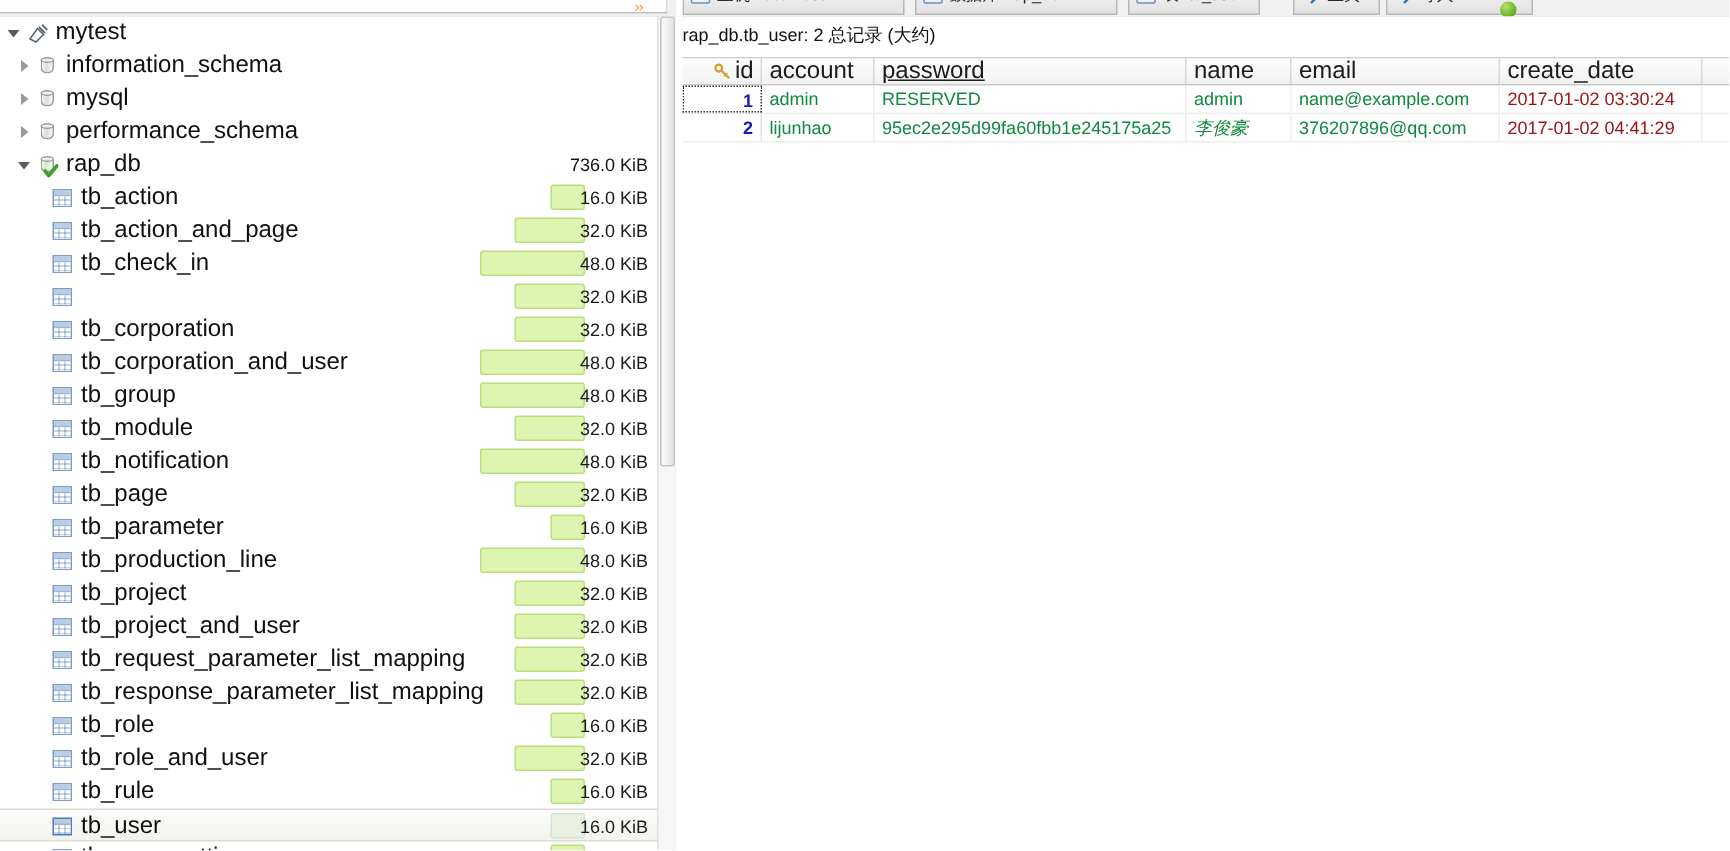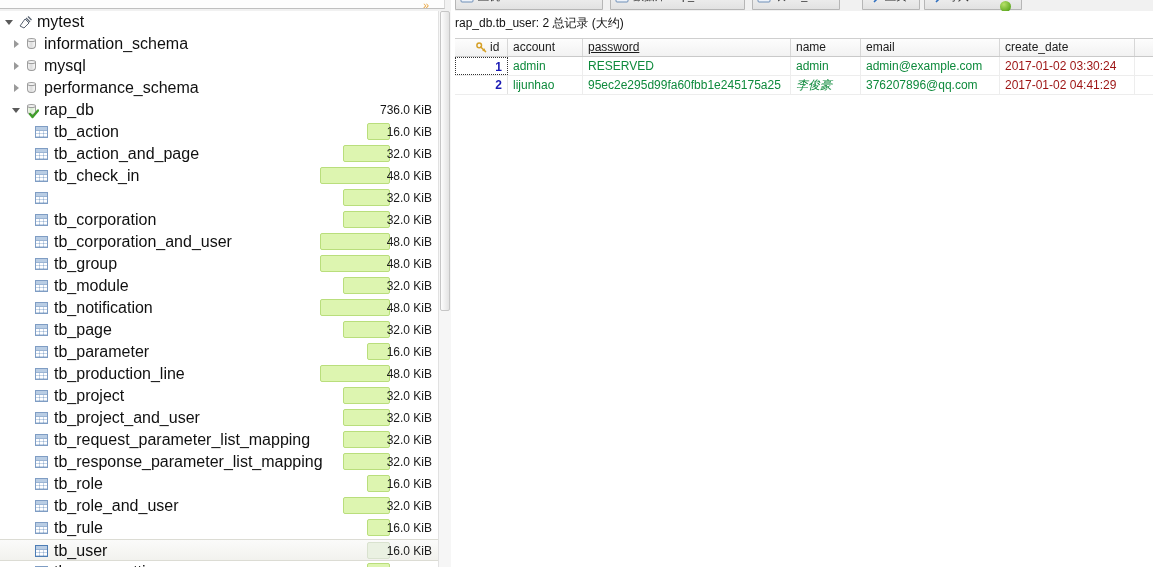--- a/index.html
+++ b/index.html
@@ -201,21 +201,21 @@
   }
   .grid-header {
     position: relative; height: 17px;
     background: linear-gradient(to bottom,#fdfdfd 0%,#f2f2f2 100%);
     border-bottom: 1px solid #c9c9c9;
   }
   .hcell {
     position: absolute; top: 0; height: 17px;
     border-right: 1px solid #d7d7d7;
     box-sizing: border-box;
-    font-size: 12px; color: #1b1b1b;
+    font-size: 16px; color: #1b1b1b;
     line-height: 17px;
     padding-left: 5px;
     overflow: hidden; white-space: nowrap;
   }
   .hcell.num { padding-left: 0; }
   .key-icon {
     position: absolute; left: 21px; top: 3px; width: 11px; height: 11px;
   }
   .key-icon svg { display: block; }
   .hcell .idlbl { position: absolute; left: 35px; top: 0; }
@@ -595,21 +595,21 @@
         <div class="hcell" style="left: 336px; width: 70px;">name</div>
         <div class="hcell" style="left: 406px; width: 139px;">email</div>
         <div class="hcell" style="left: 545px; width: 135px;">create_date</div>
       </div>
     <div id="grid-rows">
         <div class="grid-row">
           <div class="cell rownum focused" style="left: 0px; width: 53px;">1</div>
           <div class="cell val" style="left: 53px; width: 75px;">admin</div>
           <div class="cell val" style="left: 128px; width: 208px;">RESERVED</div>
           <div class="cell val" style="left: 336px; width: 70px;">admin</div>
-          <div class="cell val" style="left: 406px; width: 139px;">admin@example.com</div>
+          <div class="cell val" style="left: 406px; width: 139px;">name@example.com</div>
           <div class="cell date" style="left: 545px; width: 135px;">2017-01-02 03:30:24</div>
         </div>
         <div class="grid-row">
           <div class="cell rownum" style="left: 0px; width: 53px;">2</div>
           <div class="cell val" style="left: 53px; width: 75px;">lijunhao</div>
           <div class="cell val" style="left: 128px; width: 208px;">95ec2e295d99fa60fbb1e245175a25</div>
           <div class="cell val" style="left: 336px; width: 70px; font-style: italic;">李俊豪</div>
           <div class="cell val" style="left: 406px; width: 139px;">376207896@qq.com</div>
           <div class="cell date" style="left: 545px; width: 135px;">2017-01-02 04:41:29</div>
         </div>

